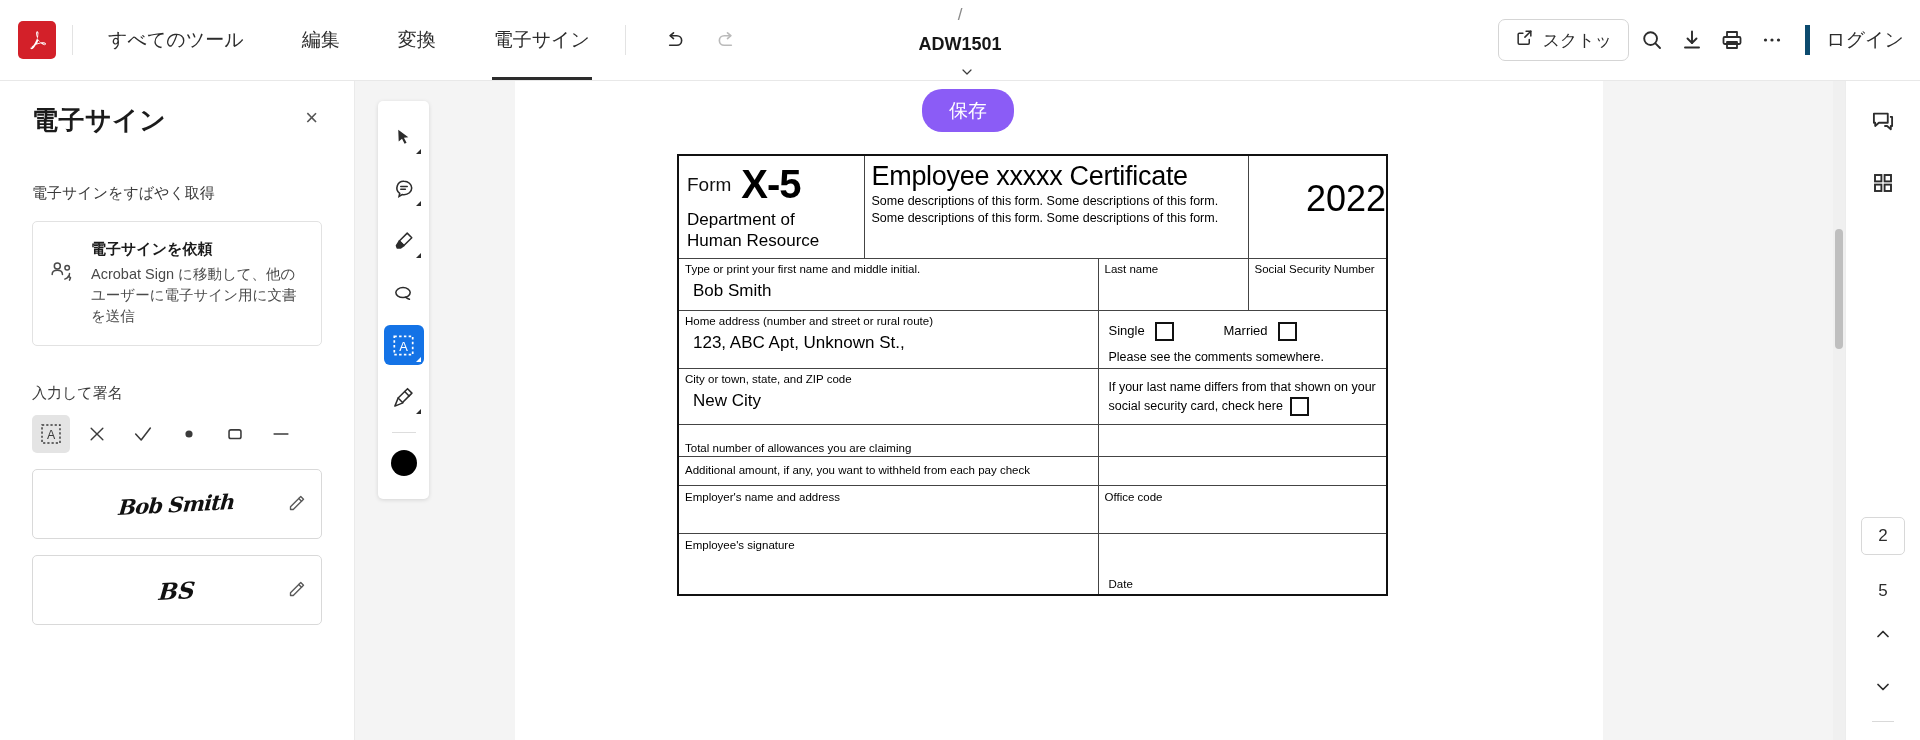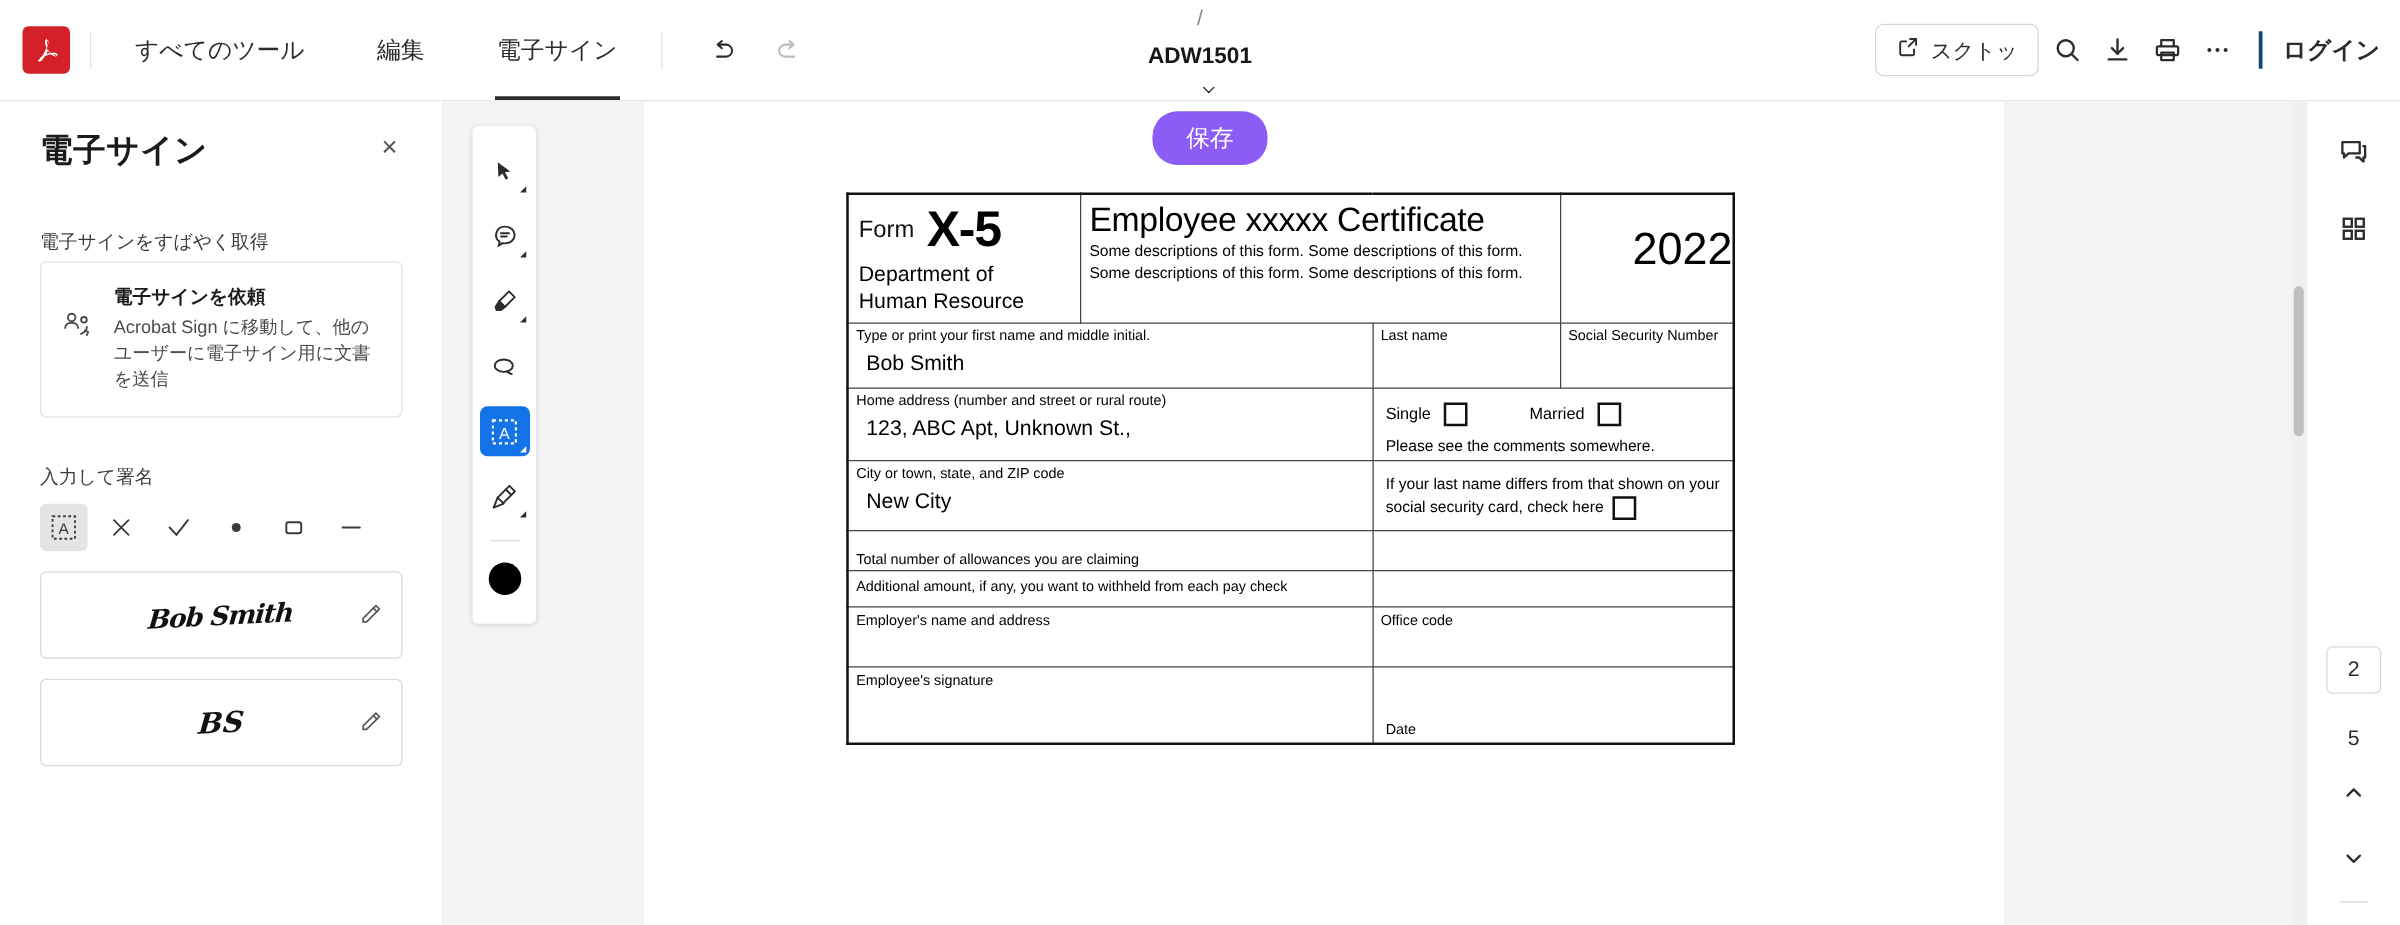--- a/index.html
+++ b/index.html
@@ -77,42 +77,42 @@
   .pill-btn {
     display: flex; align-items: center; gap: 9px;
     border: 1px solid #d5d5d5; border-radius: 7px;
     height: 42px; padding: 0 16px;
     font-size: 17px; color: #2c2c2c; cursor: pointer;
     background:#fff;
   }
   .login-link {
     font-size: 19px; color: #2c2c2c; cursor: pointer;
     padding-left: 16px; margin-left: 10px;
-    border-left: 3px solid #0c4a6e; height: 30px;
-    display: flex; align-items: center; font-weight: bold;
+    border-left: 5px solid #0c4a6e; height: 30px;
+    display: flex; align-items: center;
   }
 
   
   .leftpanel {
     position: absolute; top: 81px; left: 0;
     width: 355px; height: 659px;
     background: #fff;
     border-right: 1px solid #eaeaea;
     padding: 0 32px;
     z-index: 10;
   }
   .lp-head {
     display: flex; align-items: flex-start; justify-content: space-between;
     padding-top: 22px;
   }
   .lp-title { font-size: 26px; color: #1b1b1b; font-weight: bold; letter-spacing: .5px; }
   .lp-close { font-size: 22px; color: #555; cursor: pointer; line-height: 1; padding: 4px; }
   .lp-sub { font-size: 15px; color: #3b3b3b; margin-top: 46px; }
   .sign-card {
-    margin-top: 6px;
+    margin-top: 18px;
     border: 1px solid #e2e2e2; border-radius: 5px;
     padding: 18px 16px 18px 14px;
     display: flex; gap: 14px; align-items: flex-start;
     cursor: pointer;
   }
   .sign-card-ic { flex: 0 0 auto; padding-top: 18px; }
   .sc-title { font-size: 15px; color: #1b1b1b; font-weight: bold; margin-bottom: 5px; }
   .sc-desc { font-size: 14.5px; color: #4a4a4a; line-height: 1.45; }
   .lp-sub2 { font-size: 15px; color: #3b3b3b; margin-top: 38px; }
   .stamp-row {
@@ -263,20 +263,23 @@
 
     <div class="vsep"></div>
 
     <div class="menu-tabs">
       <div class="menu-tab">
           <span>すべてのツール</span>
         </div>
       <div class="menu-tab">
           <span>編集</span>
         </div>
+      <div class="menu-tab">
+          <span>変換</span>
+        </div>
       <div class="menu-tab active">
           <span>電子サイン</span>
         </div>
     </div>
 
     <div class="vsep"></div>
 
     <div class="undo-redo">
       <div class="icon-btn">
         <svg width="23" height="23" viewBox="0 0 24 24" fill="none" stroke="#2c2c2c" stroke-width="1.7" stroke-linecap="round" stroke-linejoin="round" aria-hidden="true">

